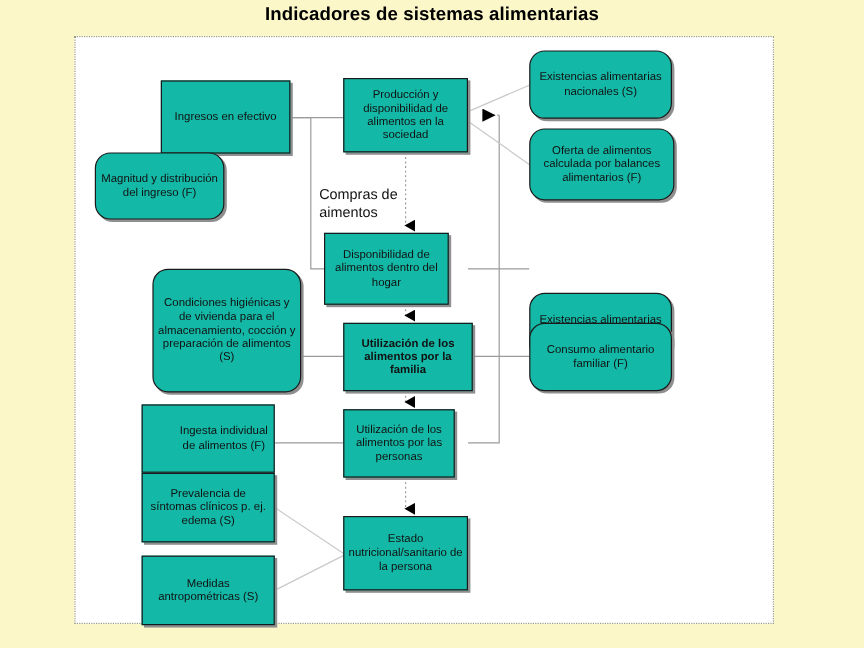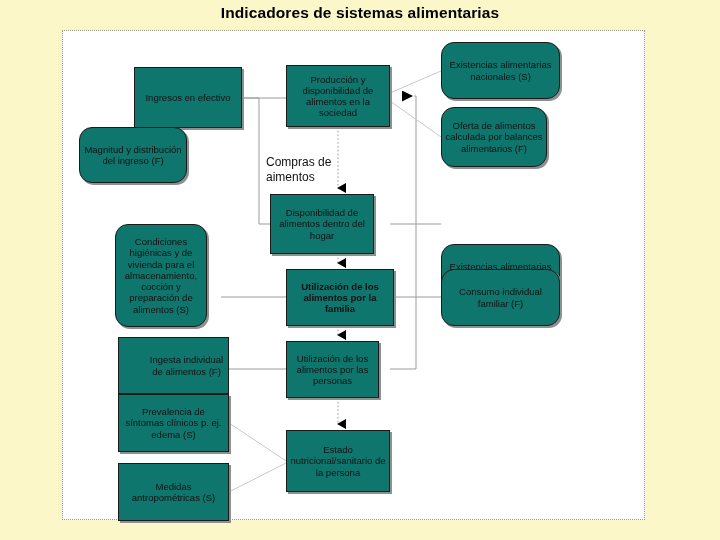--- a/index.html
+++ b/index.html
@@ -37,21 +37,21 @@
     top: 30px;
     width: 583px;
     height: 490px;
     background: #FFFFFF;
     border: 1px dotted #9a9a82;
     box-sizing: border-box;
   }
   .node {
     position: absolute;
     box-sizing: border-box;
-    background: #0f766e;
+    background: #14b8a6;
     color: #111111;
     display: flex;
     align-items: center;
     justify-content: center;
     text-align: center;
     line-height: 1.18;
     z-index: 3;
   }
   .node span {
     display: block;
@@ -146,42 +146,42 @@
     </div>
 
     <div class="node rect" style="left:223px;top:34px;width:104px;height:62px;font-size:9.5px;">
       <span>Producción y disponibilidad de alimentos en la sociedad</span>
     </div>
 
     <div class="node round" style="left:378px;top:11px;width:119px;height:57px;font-size:9.5px;">
       <span>Existencias alimentarias nacionales (S)</span>
     </div>
 
-    <div class="node round" style="left:378px;top:76px;width:106px;height:60px;font-size:9.5px;">
+    <div class="node round" style="left:378px;top:76px;width:121px;height:60px;font-size:9.5px;">
       <span>Oferta de alimentos calculada por balances alimentarios (F)</span>
     </div>
 
     <div class="node rect" style="left:207px;top:163px;width:104px;height:60px;font-size:9.5px;">
       <span>Disponibilidad de alimentos dentro del hogar</span>
     </div>
 
     <div class="node round" style="left:378px;top:165px;width:119px;height:56px;font-size:9.5px;margin-top:48px;">
       <span>Existencias alimentarias familiares (S)</span>
     </div>
 
-    <div class="node round" style="left:52px;top:193px;width:92px;height:103px;font-size:9.5px;">
+    <div class="node round" style="left:64px;top:193px;width:124px;height:103px;font-size:9.5px;">
       <span>Condiciones higiénicas y de vivienda para el almacenamiento, cocción y preparación de alimentos (S)</span>
     </div>
 
     <div class="node rect" style="left:223px;top:238px;width:108px;height:57px;font-size:9.5px;font-weight:bold;">
       <span>Utilización de los alimentos por la familia</span>
     </div>
 
     <div class="node round" style="left:378px;top:238px;width:119px;height:57px;font-size:9.5px;">
-      <span>Consumo individual familiar (F)</span>
+      <span>Consumo alimentario familiar (F)</span>
     </div>
 
     <div class="node plain-rect" style="left:55px;top:306px;width:111px;height:57px;font-size:9.5px;z-index:4;">
       <span>Ingesta individual de alimentos (F)</span>
     </div>
 
     <div class="node rect" style="left:223px;top:310px;width:93px;height:57px;font-size:9.5px;">
       <span>Utilización de los alimentos por las personas</span>
     </div>
 

